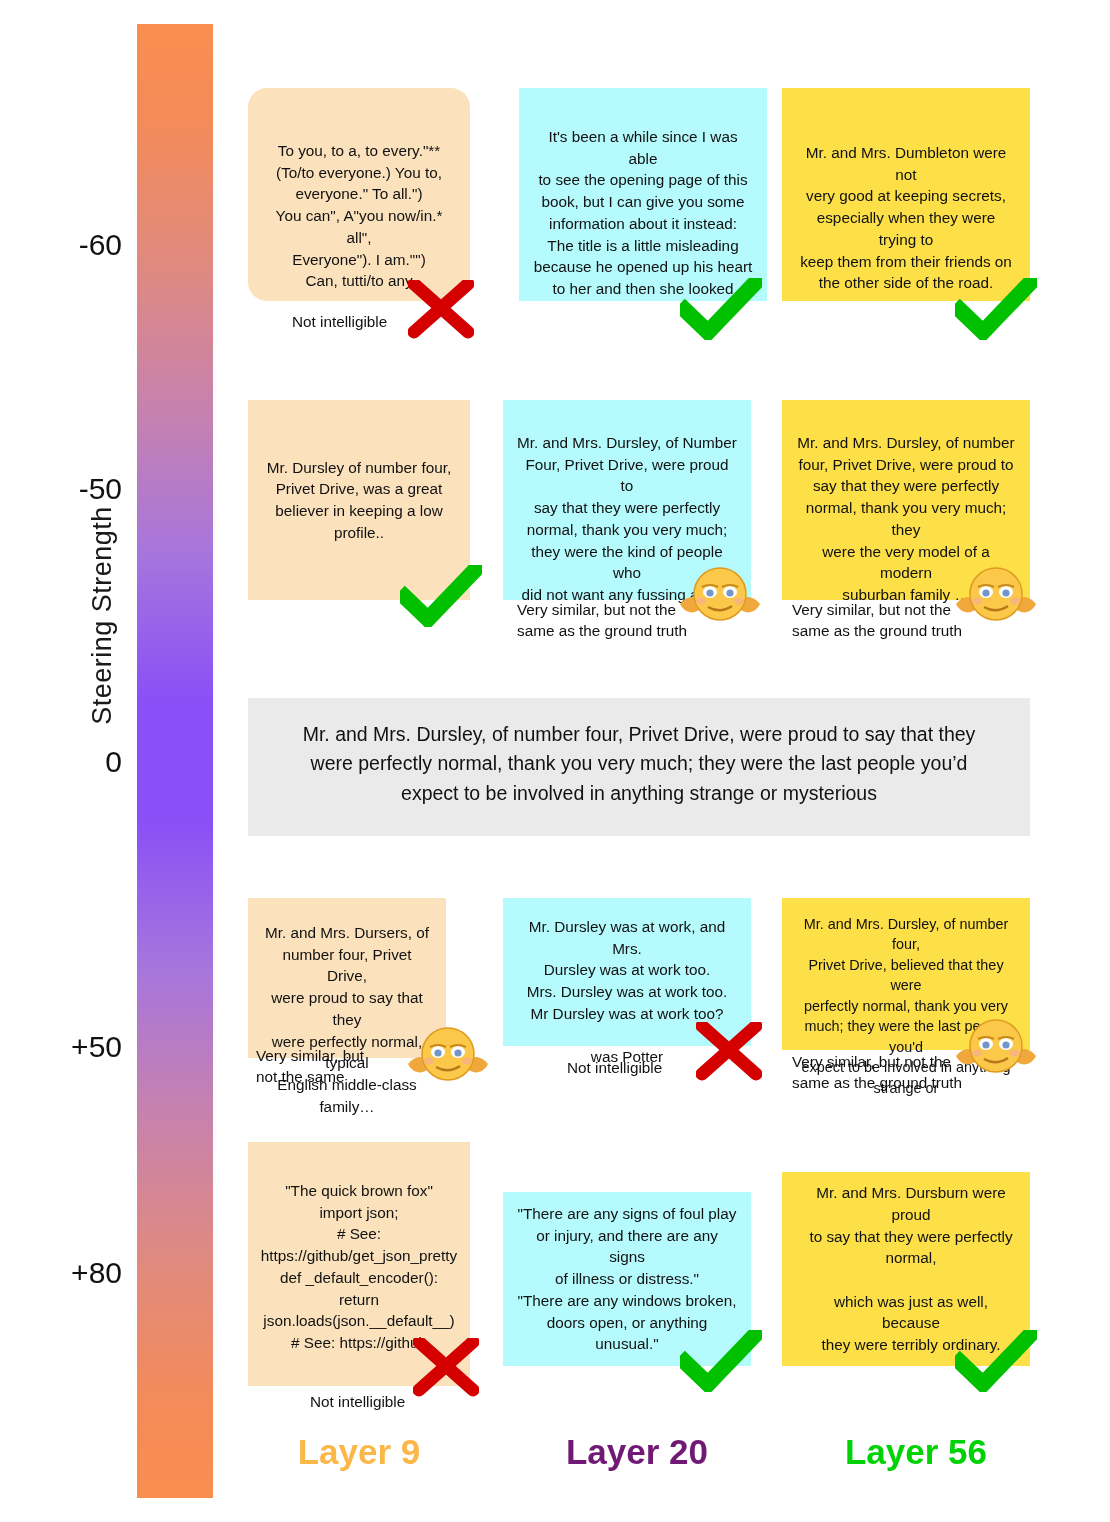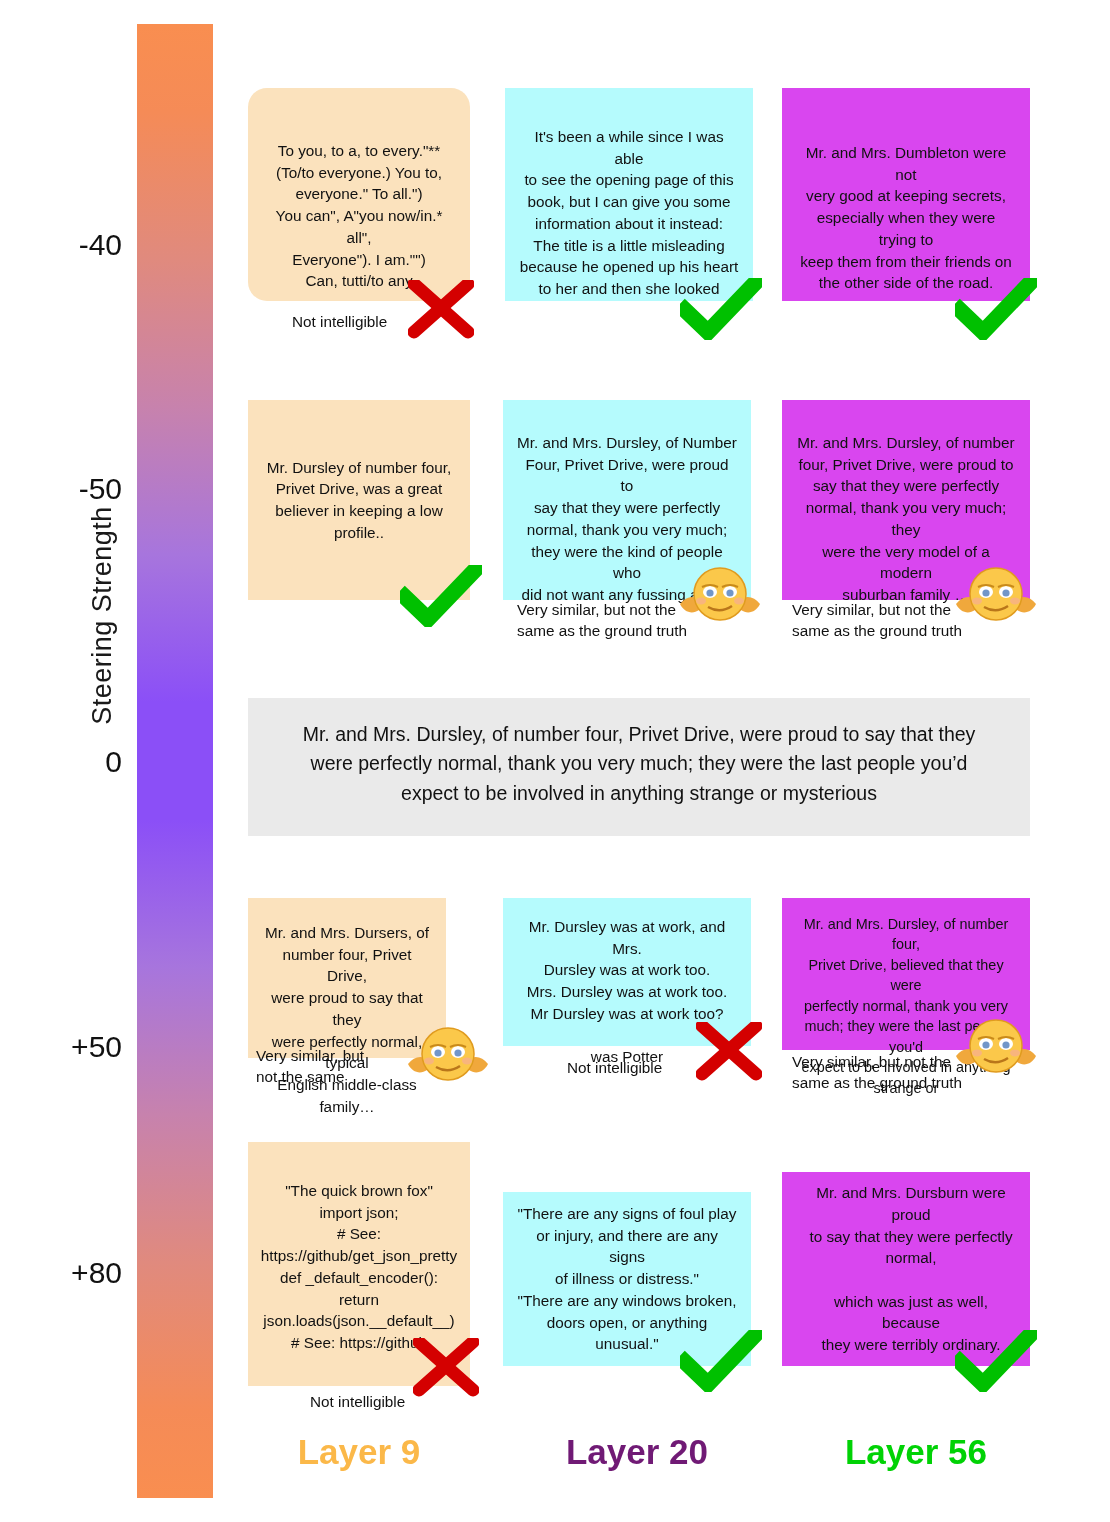--- a/index.html
+++ b/index.html
@@ -74,21 +74,21 @@
     line-height: 1.42;
     text-align: center;
     color: #111;
     display: flex;
     align-items: center;
     justify-content: center;
     white-space: pre-line;
   }
   .card.peach { background: #fbe2bd; }
   .card.cyan  { background: #b5fbfd; }
-  .card.green { background: #d946ef; justify-content: flex-end; }
+  .card.green { background: #fde047; justify-content: flex-end; }
 
   .card.top   { align-items: flex-start; }
 
   
   .verdict {
     position: absolute;
     font-size: 15.3px;
     line-height: 1.35;
     color: #111;
     white-space: pre-line;
@@ -134,21 +134,21 @@
   }
 </style>
 </head>
 <body>
 
 <div id="axis-title">Steering Strength</div>
 
 <div id="gradient-bar"></div>
 
 <div id="tick-wrap">
-  <div class="tick" style="top:228px">-40</div>
+  <div class="tick" style="top:228px">-60</div>
   <div class="tick" style="top:472px">-50</div>
   <div class="tick" style="top:745px">0</div>
   <div class="tick" style="top:1030px">+50</div>
   <div class="tick" style="top:1256px">+80</div>
 </div>
 
 <div class="card peach top" style="left:248px; top:88px; width:222px; height:213px;border-radius:19px;">
   <span style="margin-top:38px;">To you, to a, to every."**
 (To/to everyone.) You to,
 everyone." To all.")
@@ -156,21 +156,21 @@
 Everyone"). I am."")
 Can, tutti/to any</span>
 </div>
 <div class="verdict" style="left:292px; top:312px;">Not intelligible</div>
 <div class="icon" style="left:408px; top:280px;">
   <svg width="66" height="60" viewBox="0 0 66 60">
     <path d="M6 4 L60 52 M60 4 L6 52" stroke="#d40000" stroke-width="13" stroke-linecap="round"></path>
   </svg>
 </div>
 
-<div class="card cyan top" style="left:505px; top:88px; width:248px; height:213px;">
+<div class="card cyan top" style="left:519px; top:88px; width:248px; height:213px;">
   <span style="margin-top:24px;">It's been a while since I was able
 to see the opening page of this
 book, but I can give you some
 information about it instead:
 The title is a little misleading
 because he opened up his heart
 to her and then she looked</span>
 </div>
 <div class="icon" style="left:680px; top:278px;">
   <svg width="82" height="62" viewBox="0 0 82 62">

